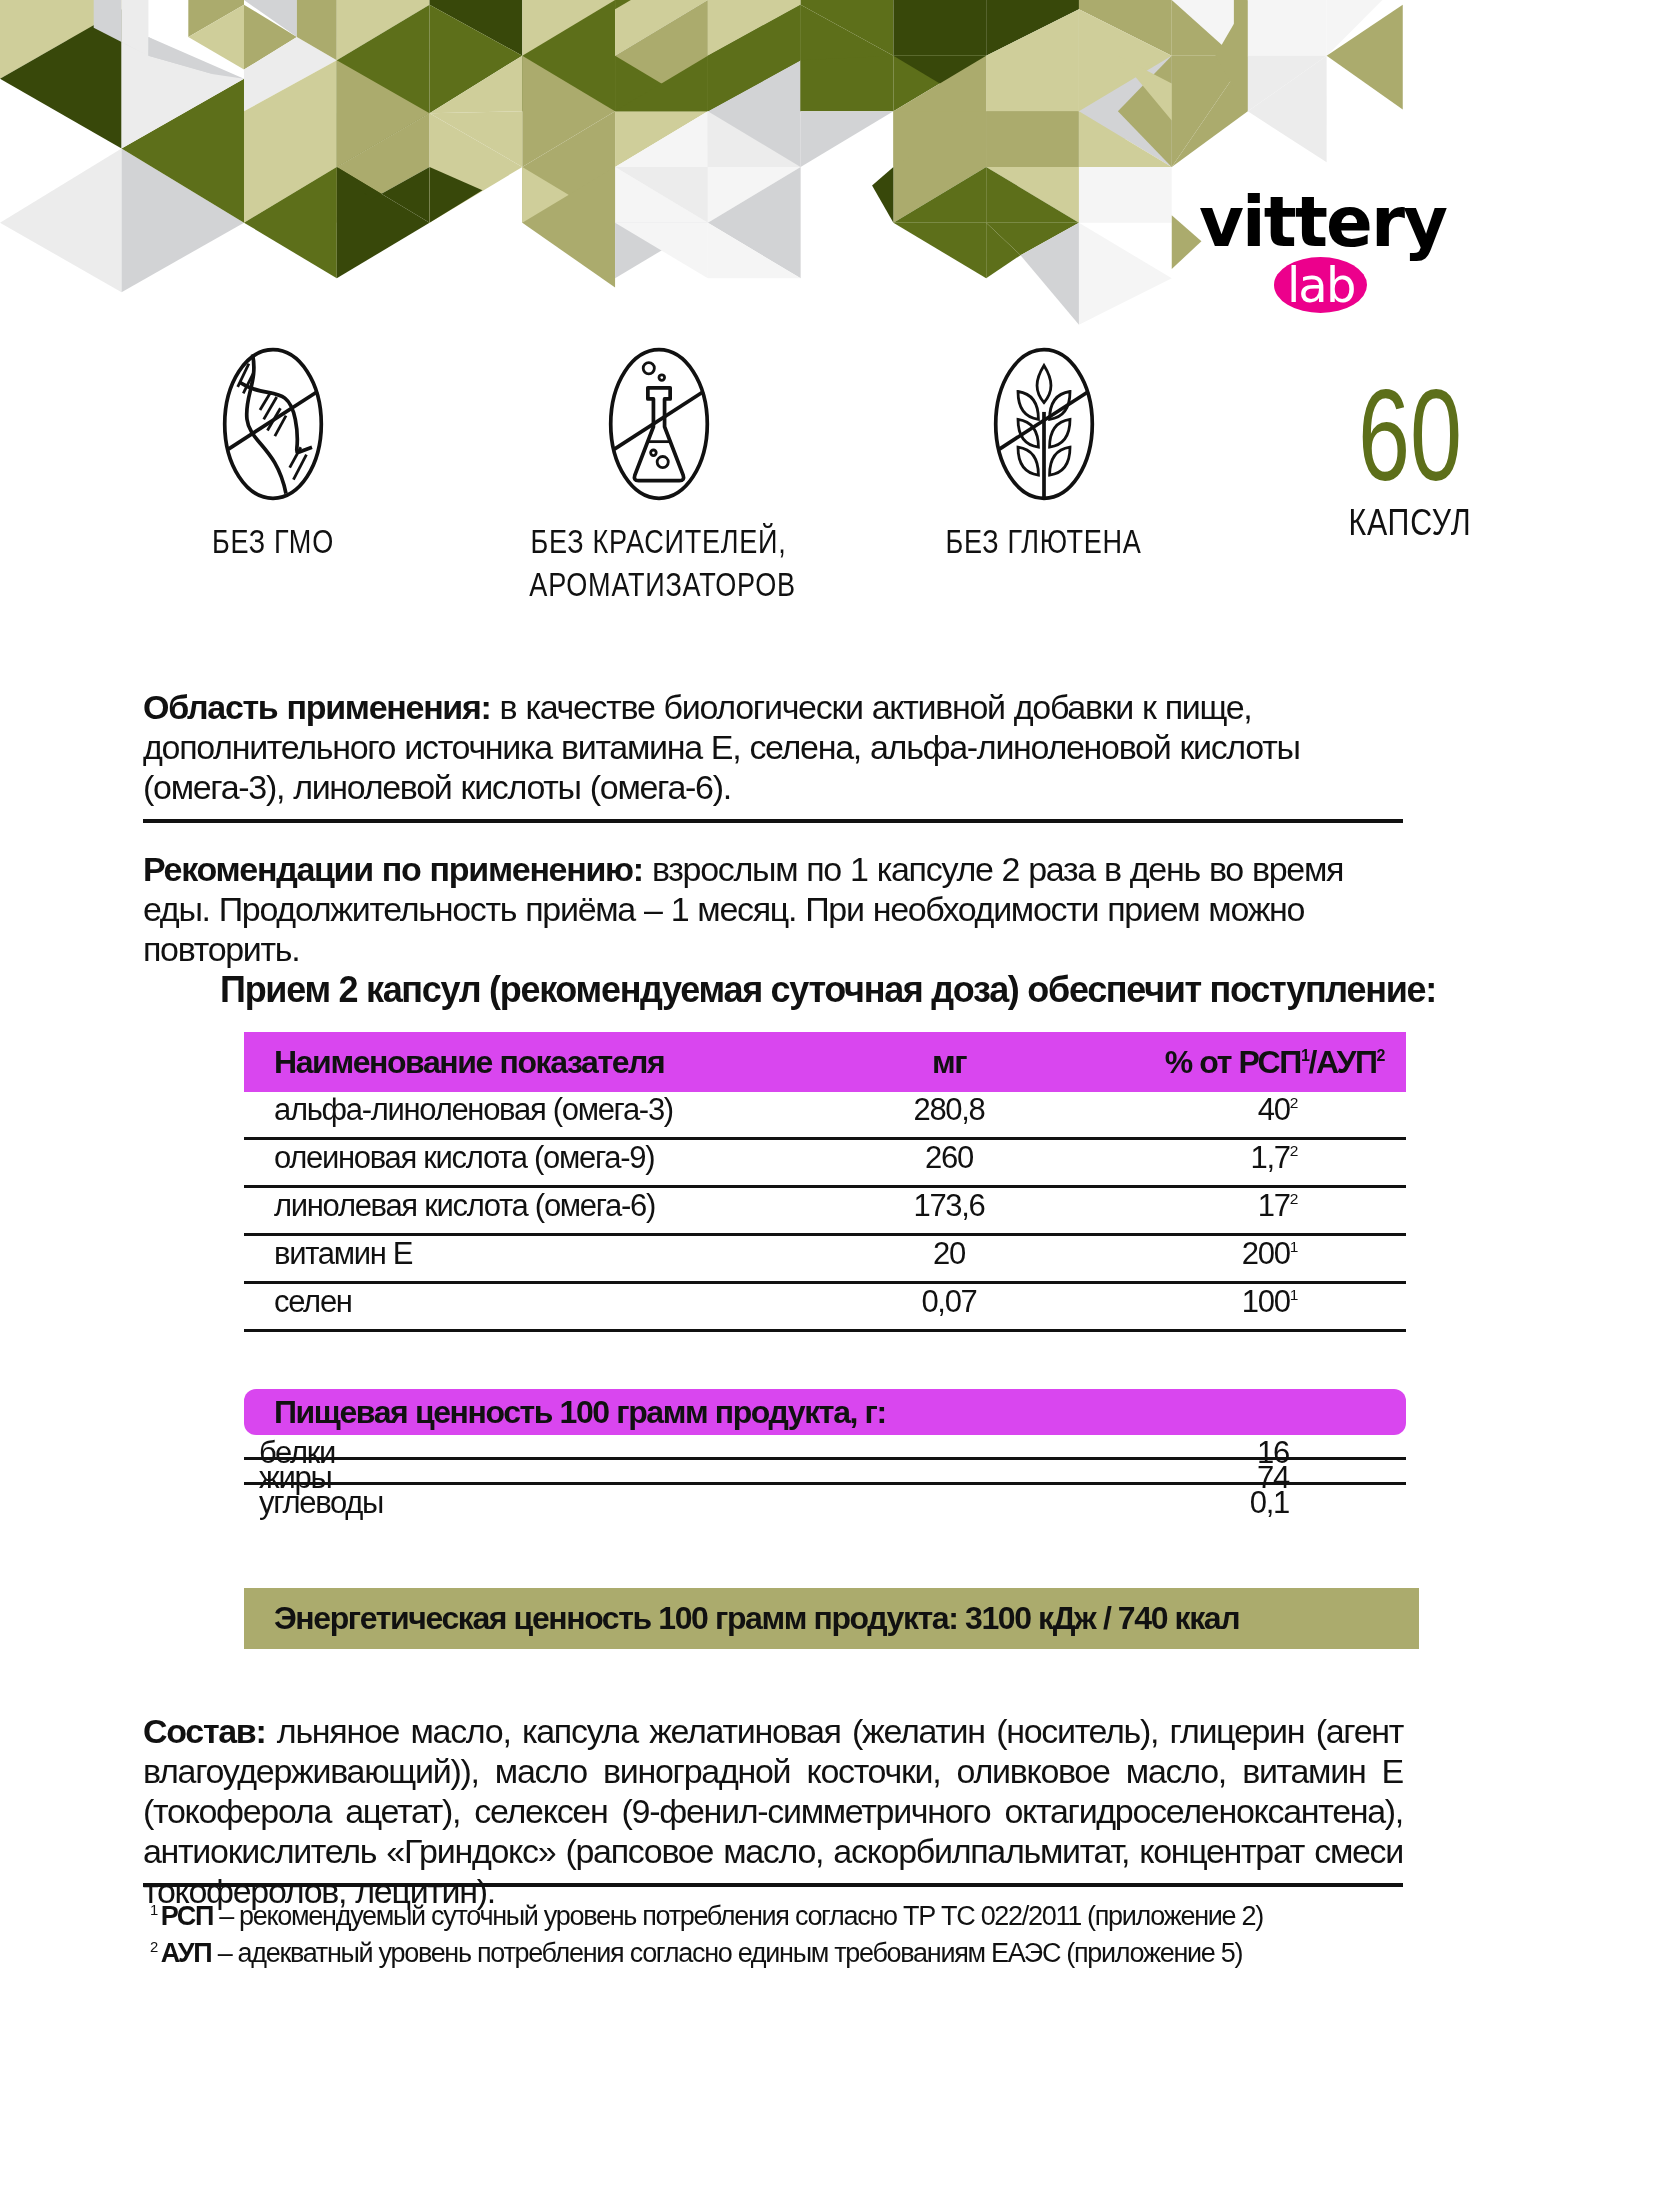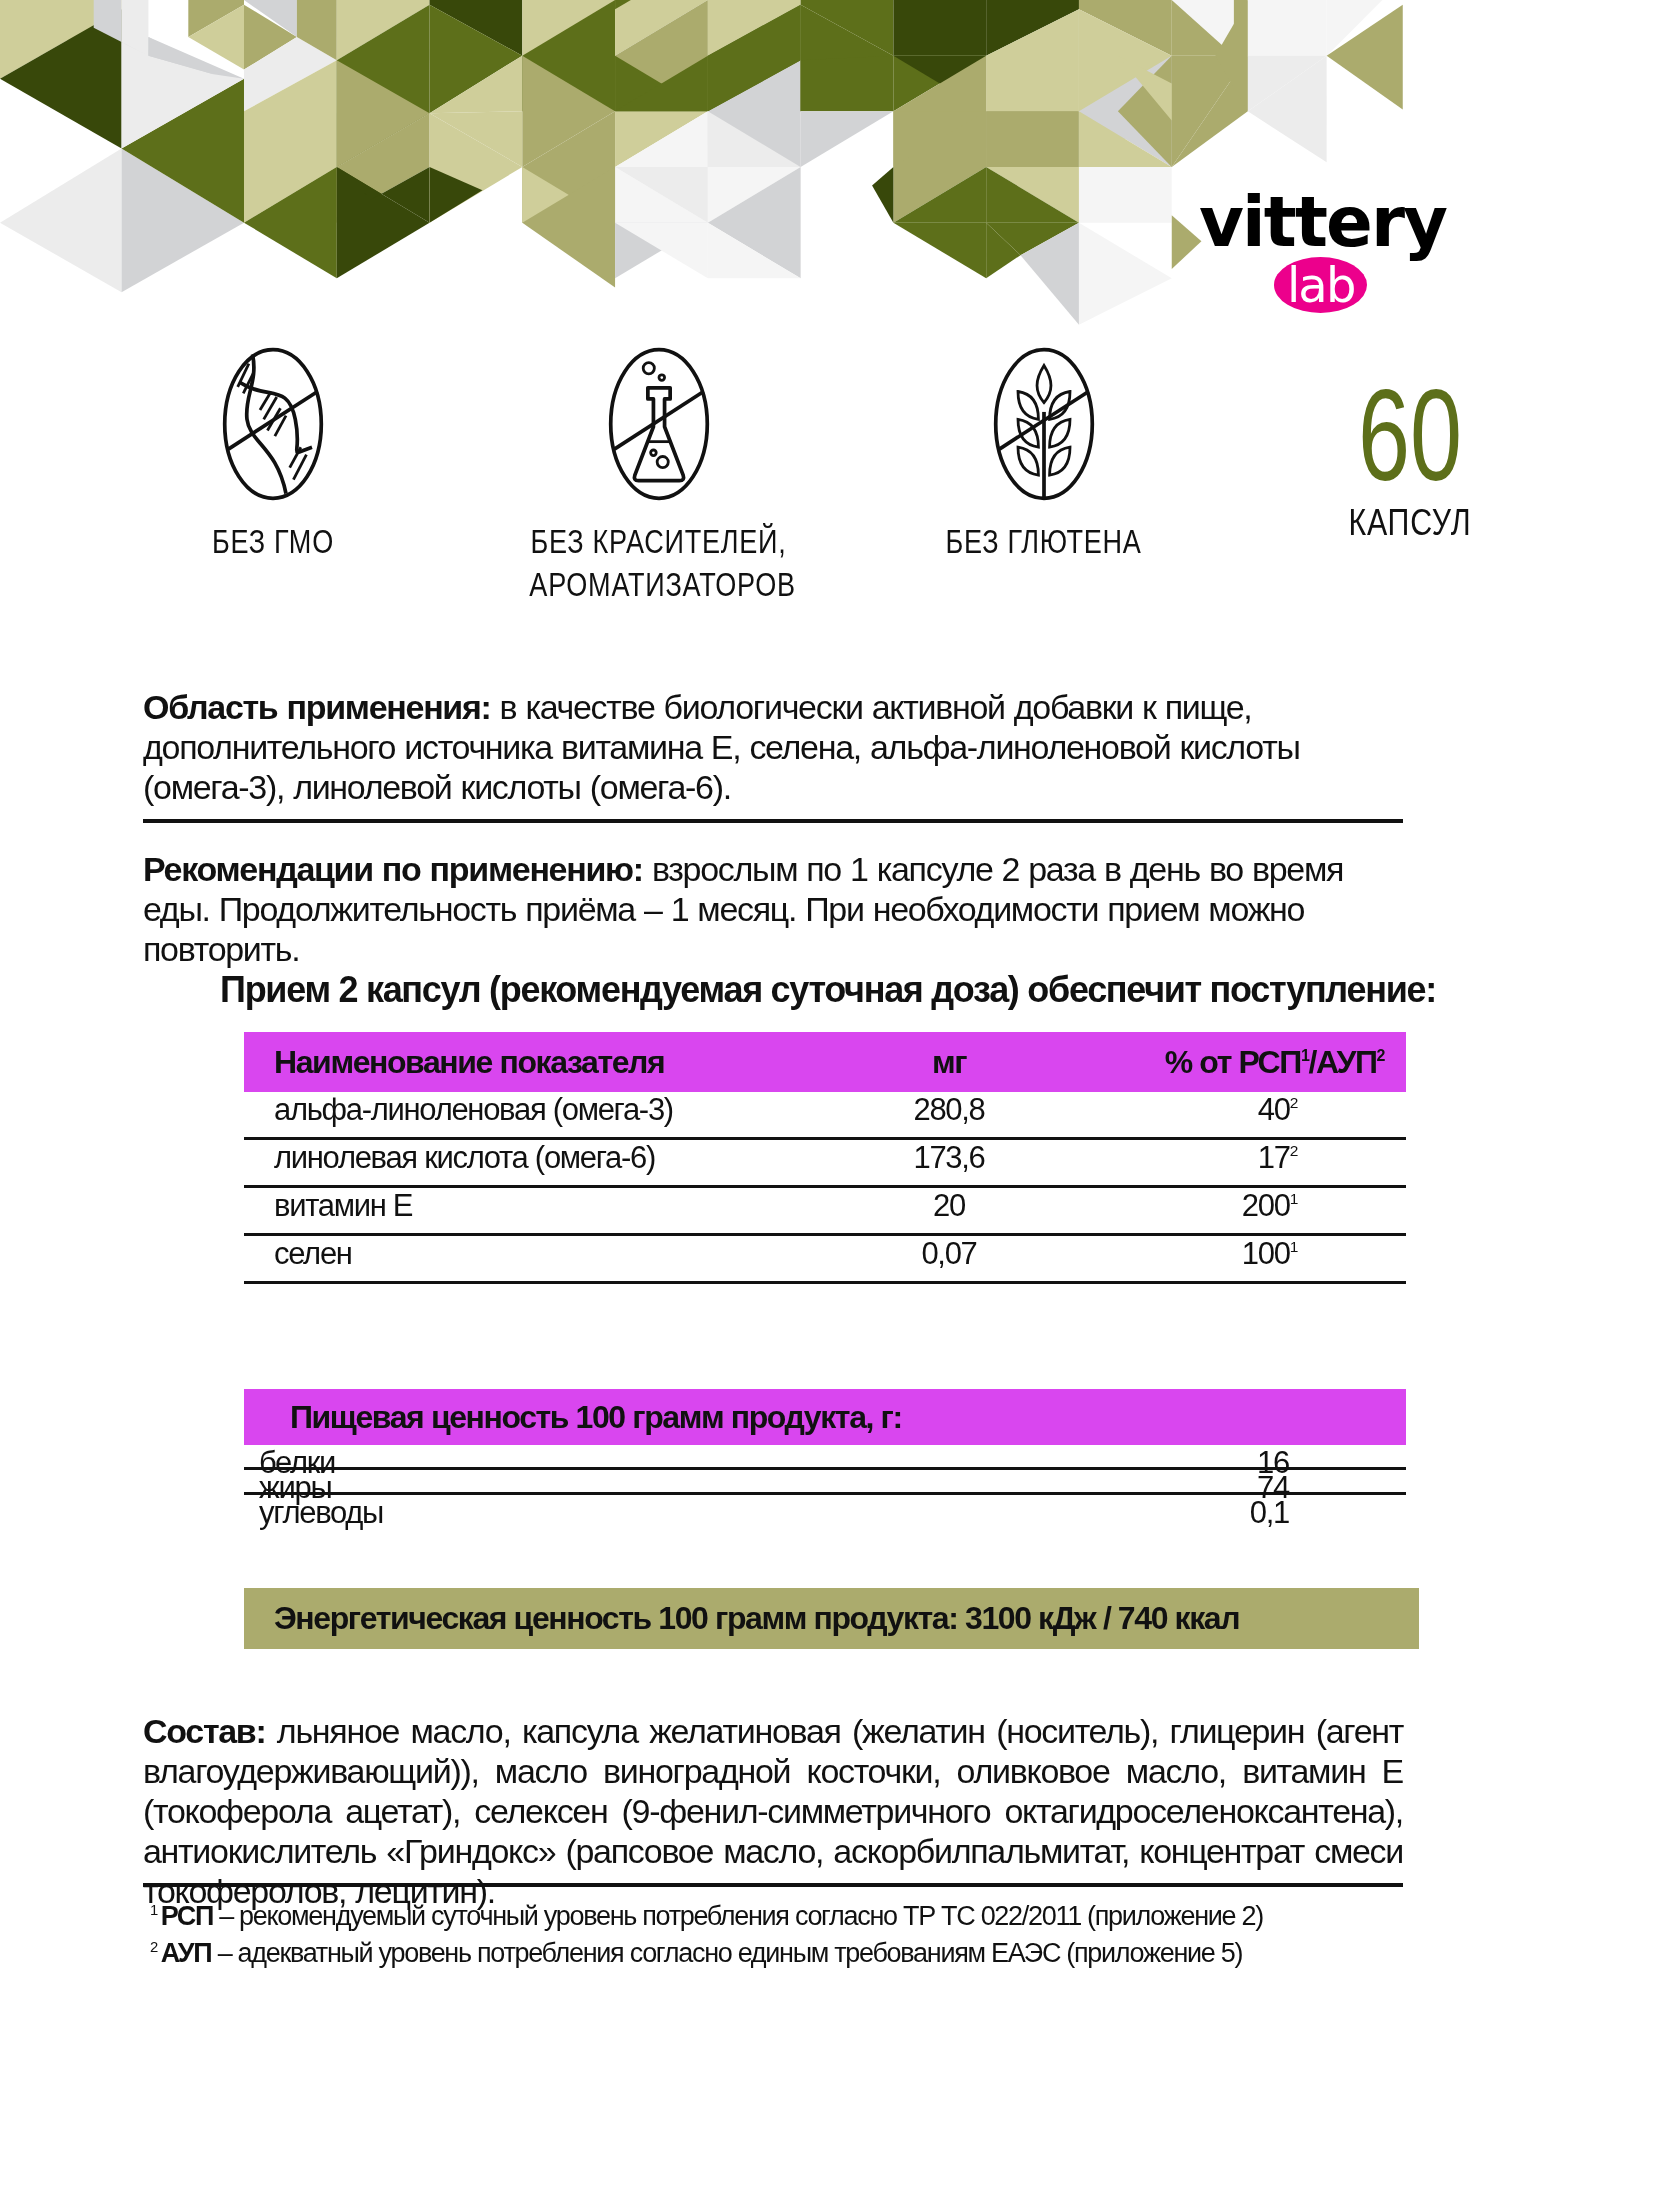--- a/index.html
+++ b/index.html
@@ -44,21 +44,21 @@
     .tbl-head { background: #d946ef; height: 60px; display: flex; align-items: center; font-weight: bold; font-size: 32px; letter-spacing: -1.4px; }
     .tbl-row { height: 48px; display: flex; font-size: 31px; letter-spacing: -1.3px; border-bottom: 3.7px solid #111; }
     .c-name { width: 612px; padding-left: 30px; }
     .c-mg { width: 186px; text-align: center; }
     .c-pct { flex: 1; text-align: right; padding-right: 109px; }
     .tbl-head .c-pct { padding-right: 22px; }
     sup { font-size: 0.5em; vertical-align: 0.75em; }
     .t1 { top: 1032px; }
 
     .t2 { top: 1389px; }
-    .t2 .tbl-head { height: 56px; padding-left: 46px; }
+    .t2 .tbl-head { height: 46px; padding-left: 30px; border-radius: 12px; }
     .t2 .tbl-row { height: 25px; }
     .t2 .c-name { padding-left: 15px; width: 928px; }
     .t2 .c-val { flex: 1; text-align: right; padding-right: 117px; }
     .t2 .tbl-row.last { border-bottom: none; }
 
     .energy { position: absolute; left: 244px; top: 1588px; width: 1175px; height: 61px; background: #abab6d; display: flex; align-items: center; padding-left: 30px; font-weight: bold; font-size: 32px; letter-spacing: -1.4px; }
 
     .notes { position: absolute; left: 150px; top: 1895px; font-size: 27px; line-height: 31px; letter-spacing: -1.3px; }
     .notes sup { font-size: 0.55em; vertical-align: 0.7em; margin-right: 3.7px; }
   </style>
@@ -267,20 +267,25 @@
     <div class="c-pct">
       <span>% от РСП</span><sup>1</sup><span>/АУП</span><sup>2</sup>
     </div>
   </div>
   <div class="tbl-row">
     <div class="c-name">альфа-линоленовая (омега-3)</div>
     <div class="c-mg">280,8</div>
     <div class="c-pct"><span>40</span><sup>2</sup></div>
   </div>
   <div class="tbl-row">
+    <div class="c-name">олеиновая кислота (омега-9)</div>
+    <div class="c-mg">260</div>
+    <div class="c-pct"><span>1,7</span><sup>2</sup></div>
+  </div>
+  <div class="tbl-row">
     <div class="c-name">линолевая кислота (омега-6)</div>
     <div class="c-mg">173,6</div>
     <div class="c-pct"><span>17</span><sup>2</sup></div>
   </div>
   <div class="tbl-row">
     <div class="c-name">витамин Е</div>
     <div class="c-mg">20</div>
     <div class="c-pct"><span>200</span><sup>1</sup></div>
   </div>
   <div class="tbl-row">

